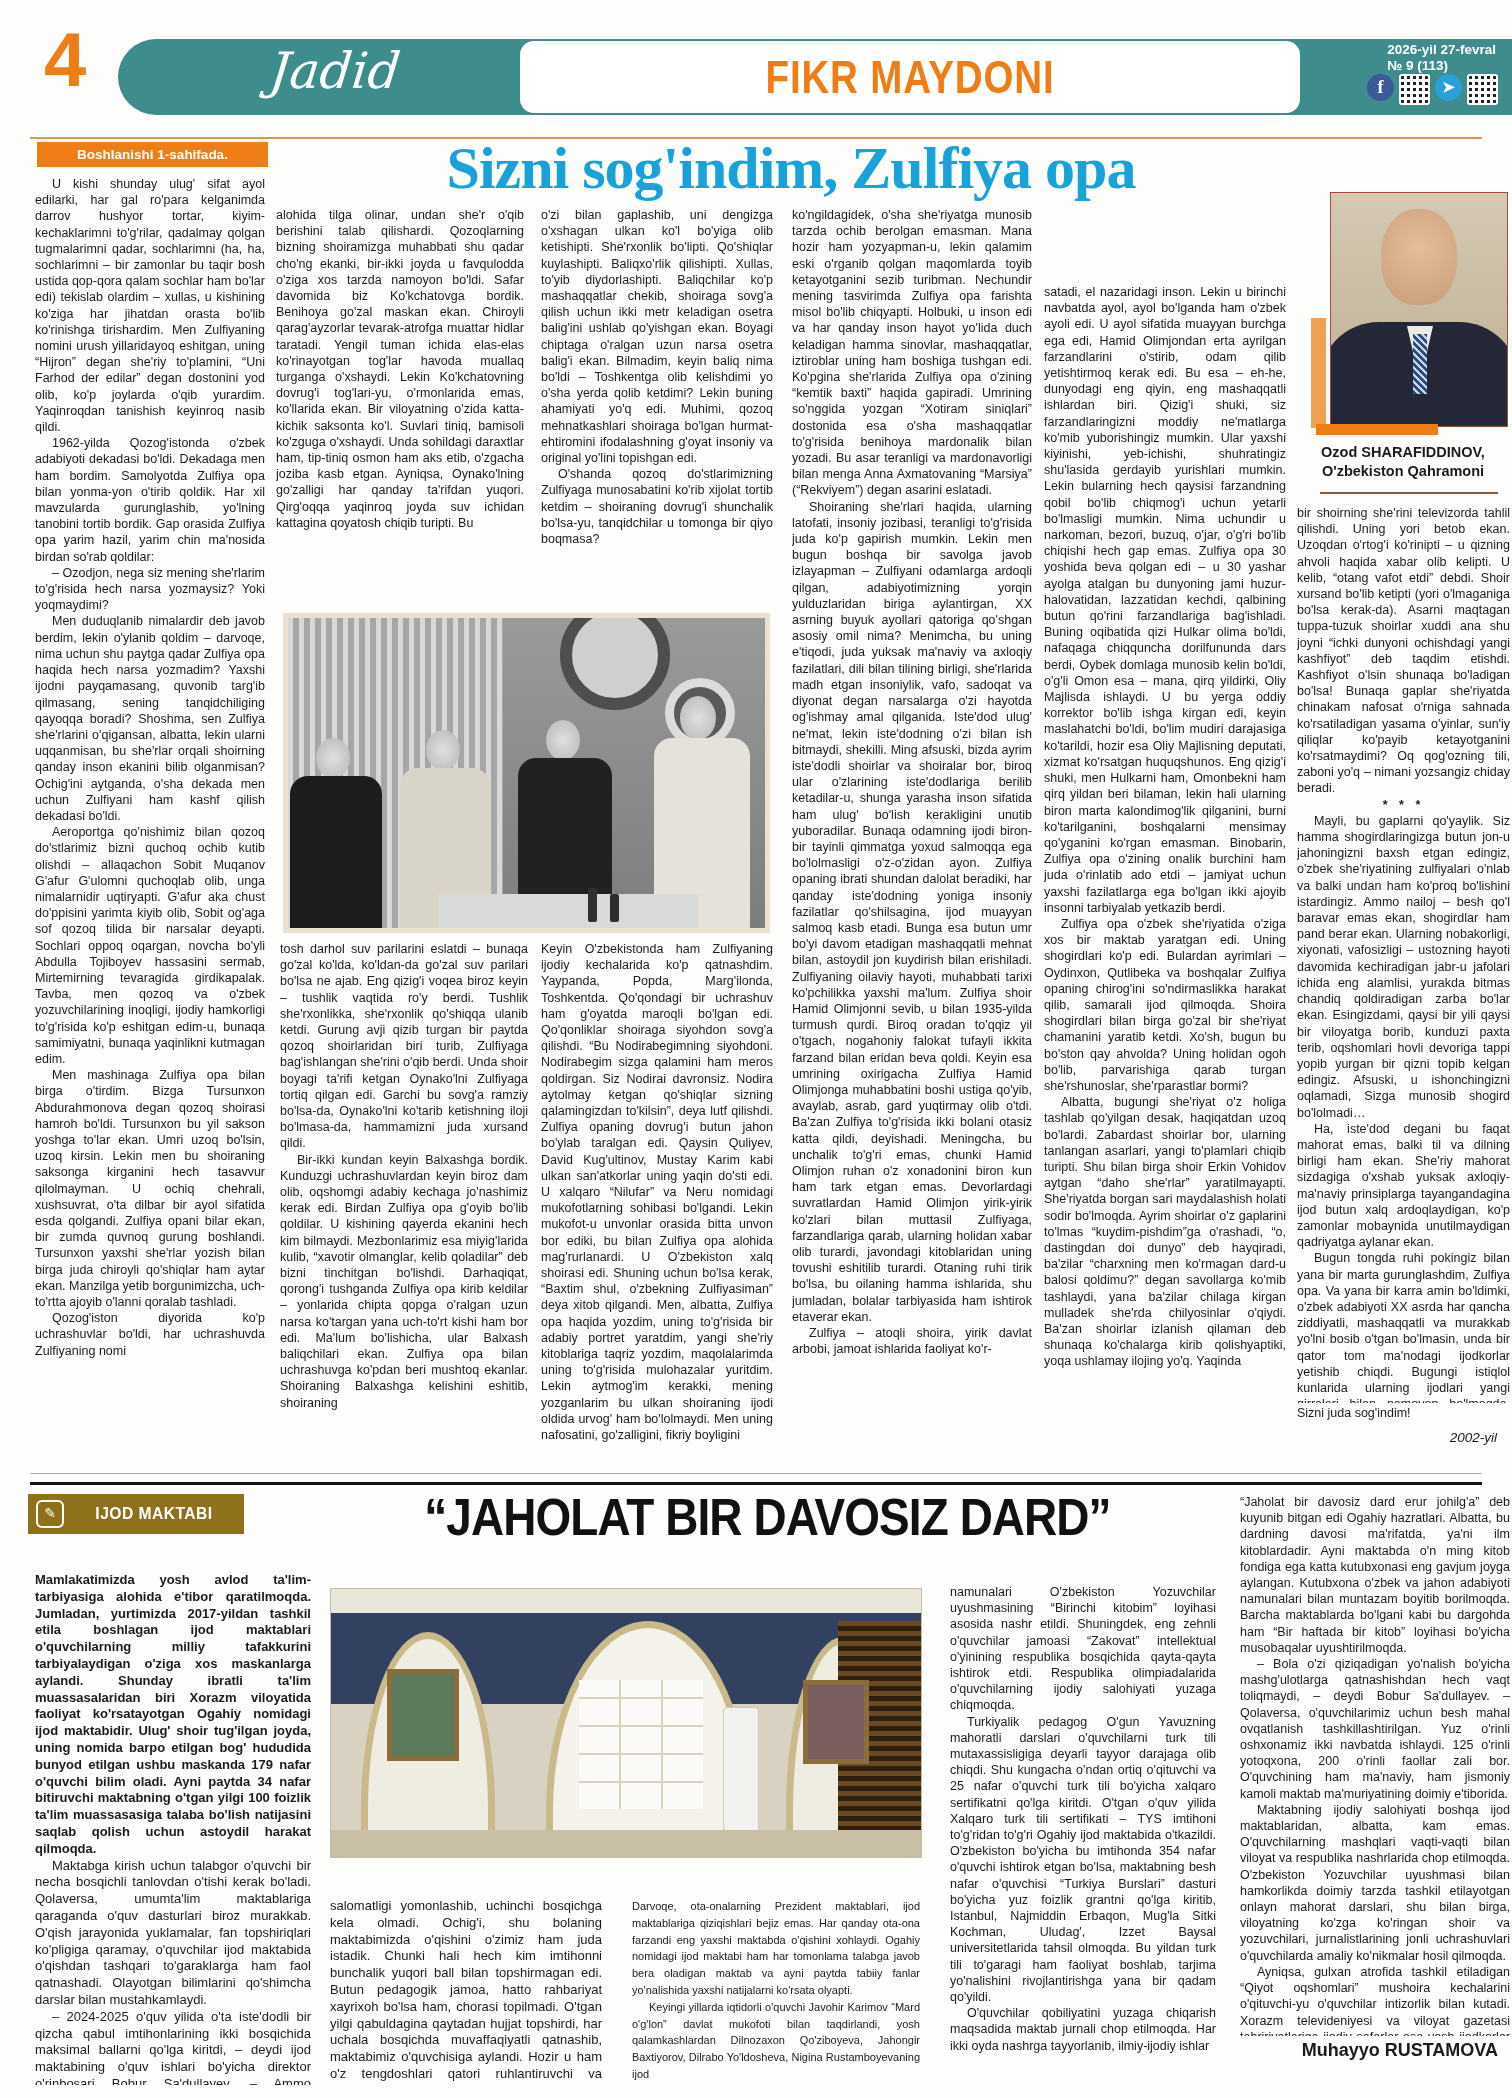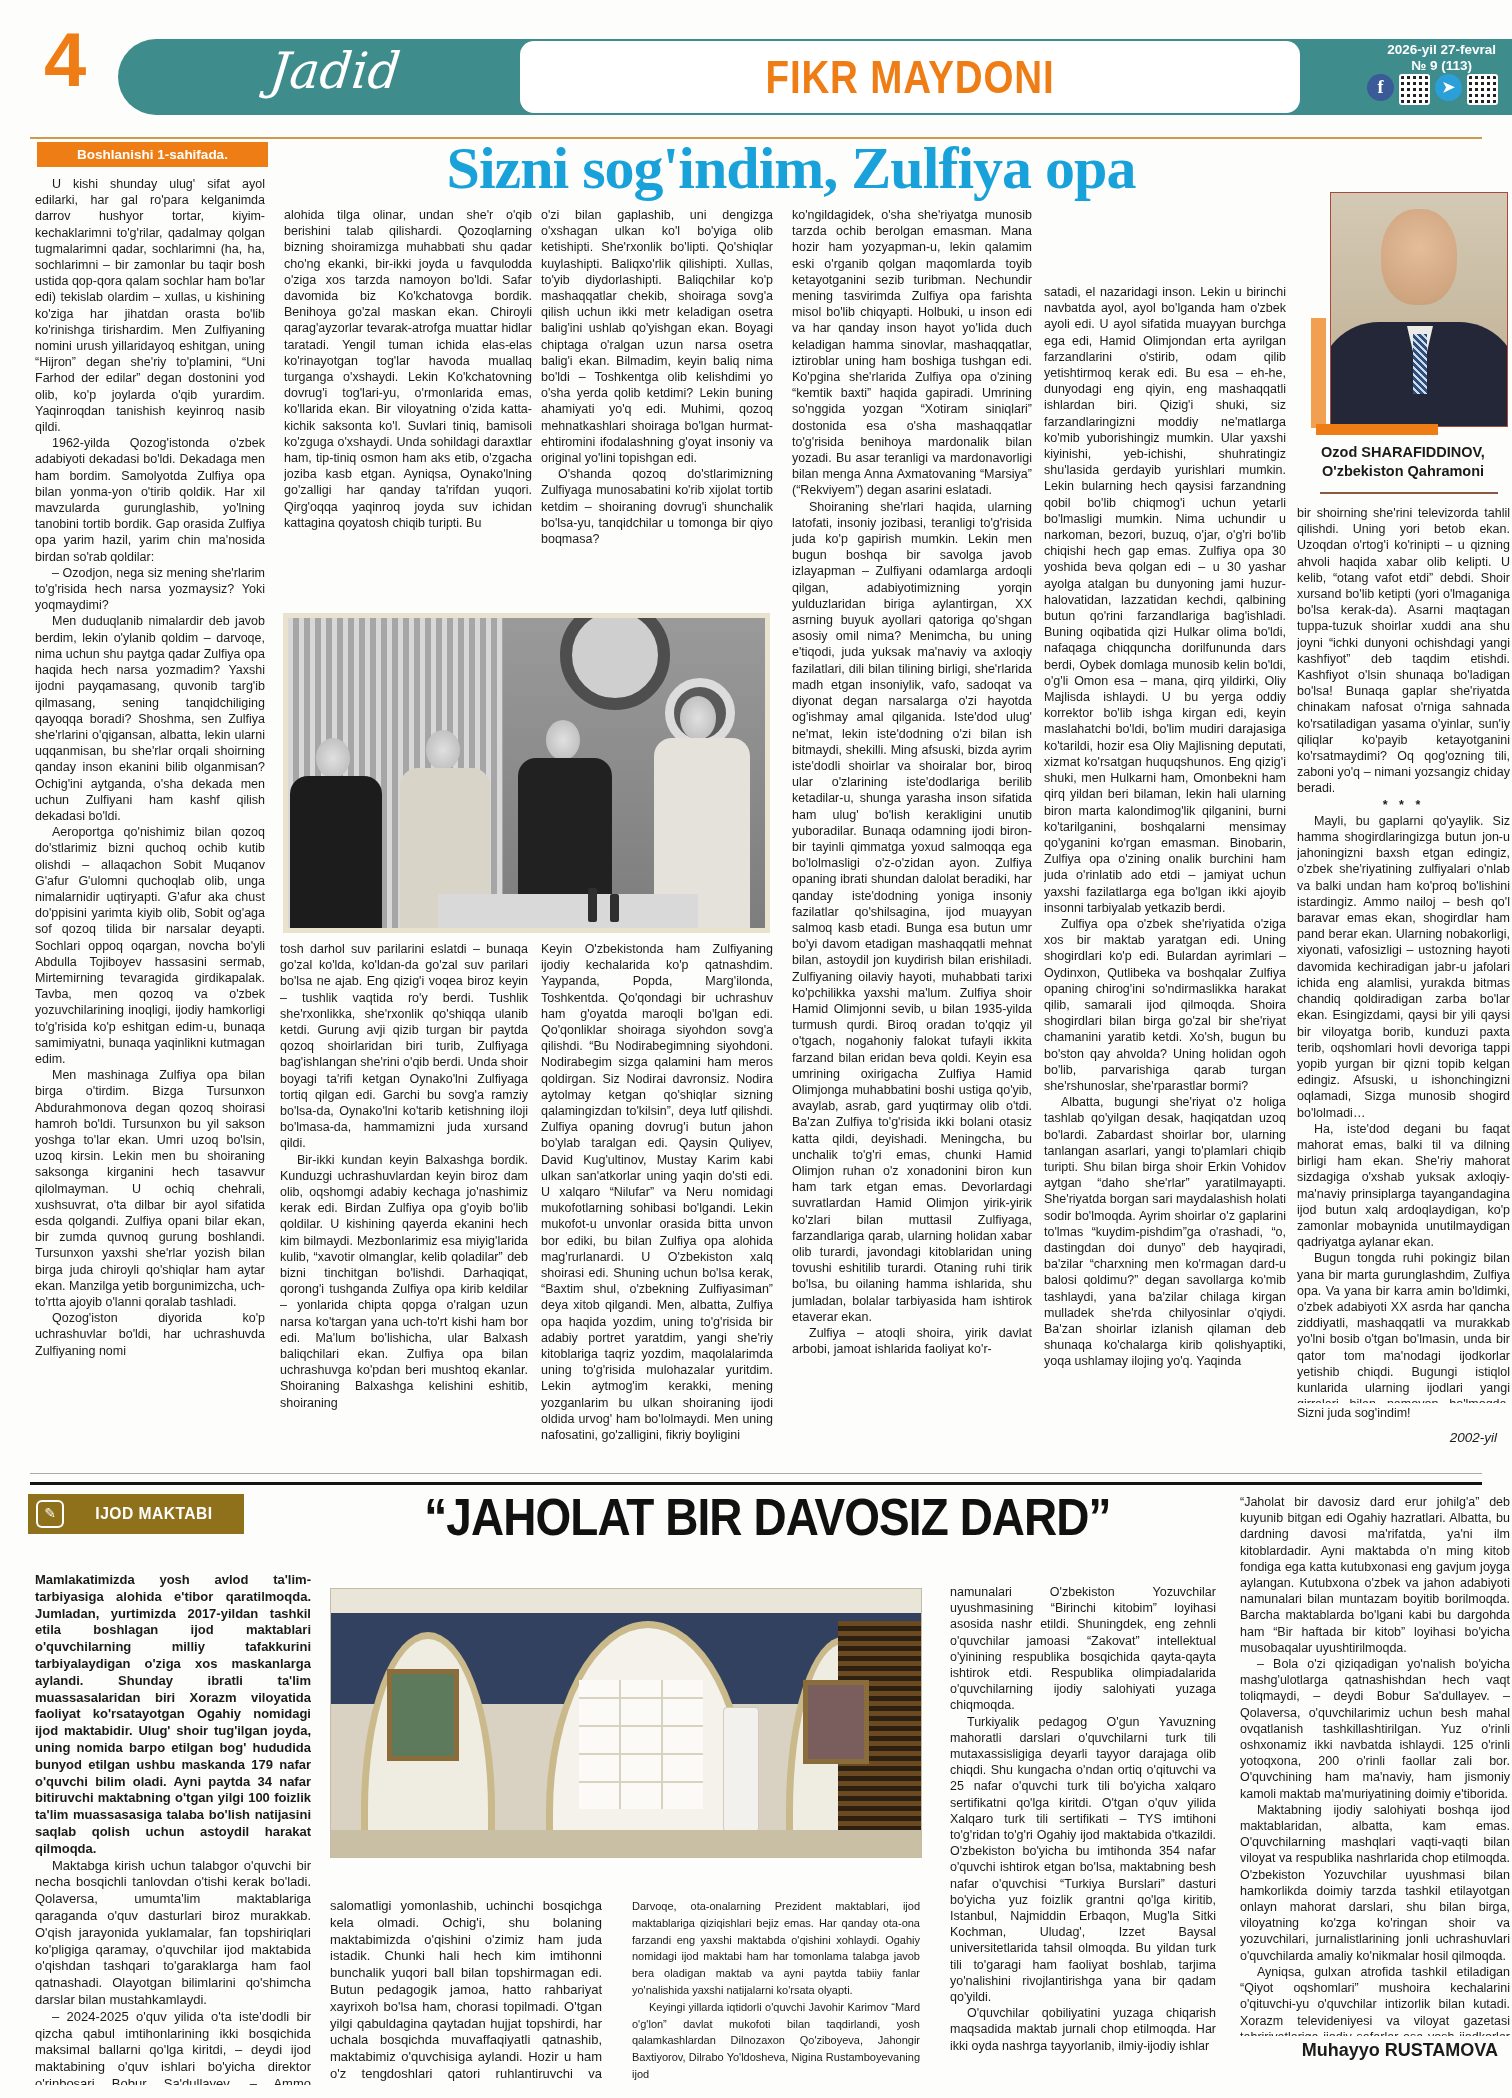--- a/index.html
+++ b/index.html
@@ -6,40 +6,40 @@
   .page{position:relative;width:1512px;height:2098px;background:#fdfdfc;overflow:hidden;
         font-family:"Liberation Sans",sans-serif;color:#1b1b1b;}
   
   .band{position:absolute;left:118px;right:0;top:39px;height:76px;background:#3e8c8c;border-radius:38px 0 0 38px;}
   .pagenum{position:absolute;left:44px;top:22px;font-size:76px;font-weight:bold;color:#ef7d15;line-height:1;}
   .brand{position:absolute;left:150px;top:46px;width:370px;text-align:center;color:#fff;
          font-family:"DejaVu Serif",serif;font-style:italic;font-size:50px;transform:skewX(-6deg);line-height:1;}
   .section-panel{position:absolute;left:520px;top:41px;width:780px;height:72px;background:#fff;border-radius:14px;}
   .section-title{display:block;text-align:center;font-size:47px;font-weight:bold;color:#ef7d15;
                  line-height:72px;transform:scaleX(.82);letter-spacing:1px;}
-  .issue-info{position:absolute;right:16px;top:42px;text-align:center;color:#fff;font-size:13.5px;font-weight:bold;line-height:16px;}
+  .issue-info{position:absolute;right:16px;top:42px;text-align:left;color:#fff;font-size:13.5px;font-weight:bold;line-height:16px;}
   .social{position:absolute;right:14px;top:74px;display:flex;gap:5px;}
   .soc{width:27px;height:27px;border-radius:50%;color:#fff;text-align:center;line-height:27px;font-weight:bold;}
   .fb{background:#3a5a98;font-size:18px;font-family:"Liberation Serif",serif;}
   .qr{border-radius:3px;background:
       repeating-linear-gradient(0deg,#111 0 3px,#fff 3px 6px),
       repeating-linear-gradient(90deg,#111 0 3px,#fff 3px 6px);background-blend-mode:screen;border:2px solid #fff;}
   .tg{background:#2ba0d8;font-size:15px;line-height:26px;}
   .top-rule{position:absolute;left:30px;right:30px;top:137px;height:2px;background:#cf9a4e;}
   
   .cont-label{position:absolute;left:37px;top:142px;width:231px;height:25px;background:#ef7d15;color:#fff;
               font-size:13.5px;font-weight:bold;text-align:center;line-height:25px;}
   .headline1{position:absolute;left:260px;top:121px;width:1030px;margin:16px;text-align:center;
              font-family:"Liberation Serif",serif;font-weight:bold;font-size:60px;color:#19a2da;letter-spacing:-1px;line-height:1.05;}
   .col{position:absolute;overflow:hidden;text-align:justify;font-size:12.5px;line-height:16.2px;}
   .col p{margin:0;text-indent:17px;}
   .col p.ni{text-indent:0;}
   .col p.sep{text-align:center;text-indent:0;font-weight:bold;letter-spacing:4px;}
   .c1{left:35px;top:176px;width:230px;height:1286px;}
-  .c2a{left:284px;top:207px;width:248px;height:401px;}
+  .c2a{left:276px;top:207px;width:248px;height:401px;}
   .c3a{left:541px;top:207px;width:232px;height:401px;}
   .c2b{left:280px;top:941px;width:248px;height:521px;}
   .c3b{left:541px;top:941px;width:232px;height:521px;}
   .c4{left:792px;top:207px;width:240px;height:1255px;}
   .c5{left:1044px;top:252px;width:242px;height:1210px;margin-top:32px;}
   .c6{left:1297px;top:505px;width:213px;height:898px;}
   .signoff{position:absolute;left:1297px;top:1406px;width:213px;font-size:12.5px;}
   .date1{position:absolute;left:1297px;top:1430px;width:200px;text-align:right;font-style:italic;font-size:13.5px;}
   
   .photo1{position:absolute;left:283px;top:613px;width:477px;height:310px;background:#c6c6c6;border:5px solid #e9e2cf;overflow:hidden;}

